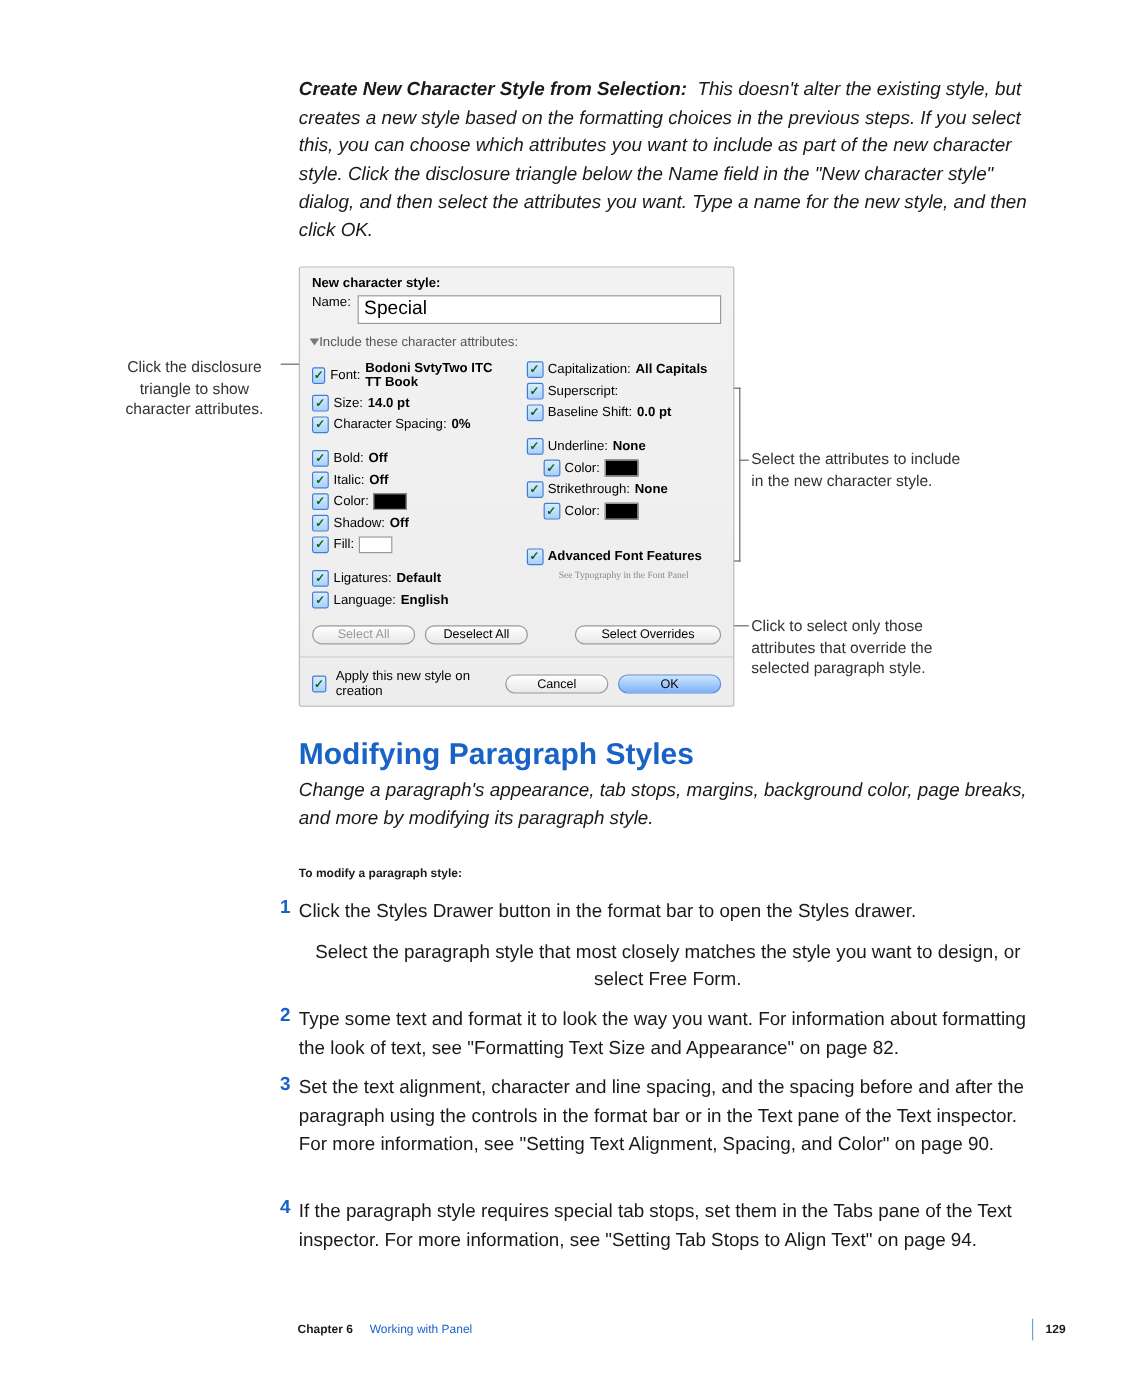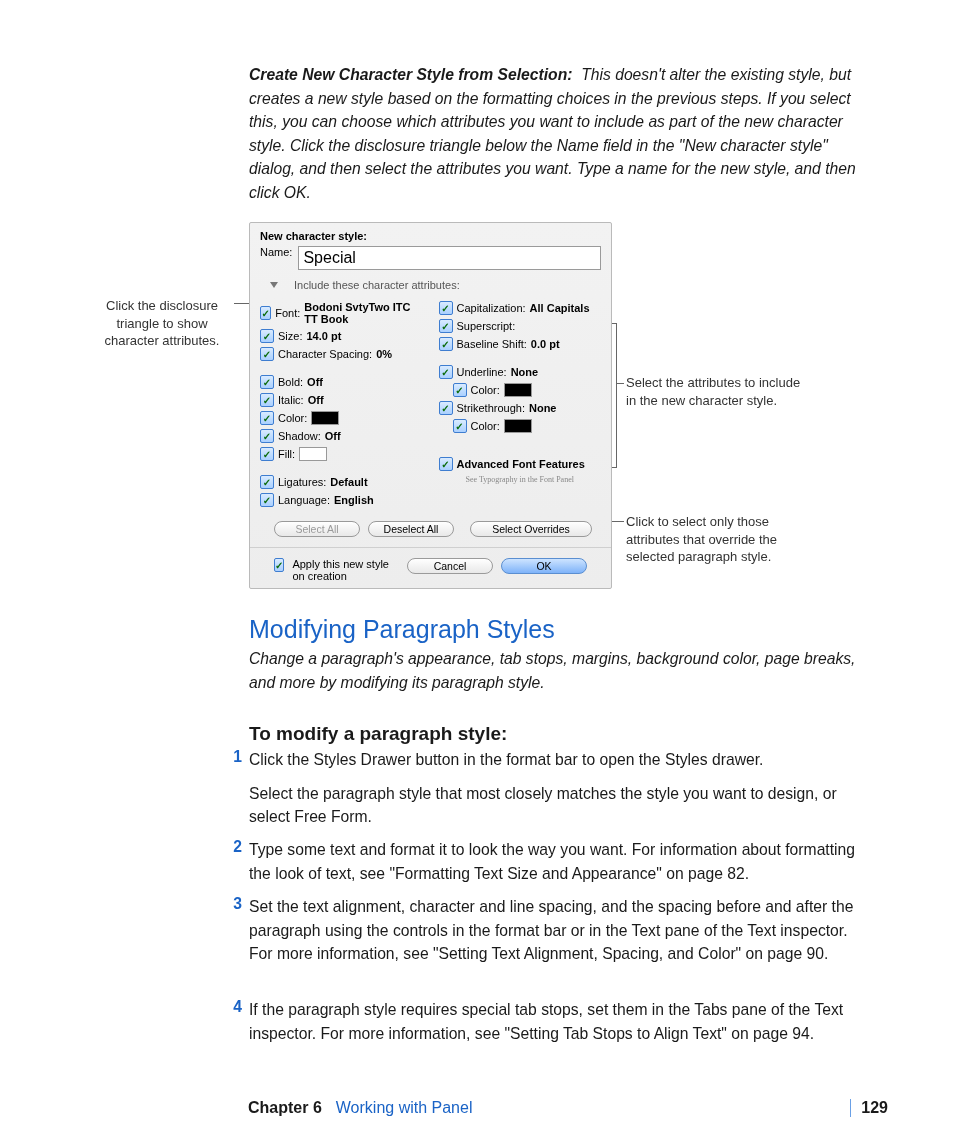--- a/index.html
+++ b/index.html
@@ -23,26 +23,26 @@
     font-size: 15.7px;
     line-height: 1.5;
     font-style: italic;
   }
   .body-text b { font-weight: 600; }
   .section-heading {
     position: absolute;
     left: 249px;
     font-size: 25px;
     color: #1a63c6;
-    font-weight: 400;
+    font-weight: 700;
   }
   .subhead {
     position: absolute;
     left: 249px;
-    font-size: 19px;
+    font-size: 10px;
     font-weight: 600;
   }
   .numlist {
     position: absolute;
     left: 224px;
     width: 640px;
   }
   .numlist .num {
     position: absolute;
     left: 0;
@@ -51,21 +51,21 @@
     color: #1a63c6;
     font-weight: 600;
     font-size: 15.7px;
   }
   .numlist .txt {
     margin-left: 25px;
     width: 615px;
     font-size: 15.7px;
     line-height: 1.5;
   }
-  .numlist .txt.p2 { margin-top: 10px; }
+  .numlist .txt.p2 { margin-top: 10px; text-align: center; }
   
   .dialog {
     position: absolute;
     left: 249px;
     top: 222px;
     width: 361px;
     background: linear-gradient(#f2f2f2,#ededed);
     border: 1px solid #bababa;
     border-radius: 2px;
     font-size: 11px;
@@ -87,22 +87,21 @@
     font-size: 16px;
     padding: 2px 4px;
     border: 1px solid #9a9a9a;
     background: #fff;
   }
   .disclosure-row {
     padding: 3px 10px 6px 8px;
     color: #555;
     display: flex;
     align-items: center;
-    gap: 16px;
-    margin-left: 12px;
+    gap: 0;
   }
   .tri-down {
     width: 0; height: 0;
     border-left: 4px solid transparent;
     border-right: 4px solid transparent;
     border-top: 6px solid #777;
   }
   .attr-grid {
     display: flex;
     padding: 4px 10px 8px;
@@ -125,23 +124,23 @@
     width: 26px; height: 12px;
     border: 1px solid #999;
     background: #000;
     display: inline-block;
   }
   .swatch.white { background: #fff; }
   .spacer { height: 6px; }
   .mini-note { font-size: 8px; color: #888; text-align: center; font-family: Liberation Serif, serif; }
   .btn-row {
     display: flex;
-    padding: 6px 24px;
+    padding: 6px 10px;
     gap: 8px;
-    align-items: flex-start;
+    align-items: center;
   }
   .pill {
     border: 1px solid #9a9a9a;
     border-radius: 10px;
     background: linear-gradient(#ffffff,#e8e8e8);
     padding: 1px 12px;
     font-size: 10.5px;
     text-align: center;
     min-width: 60px;
     cursor: default;
@@ -174,21 +173,21 @@
     width: 8px;
     border-right: 1px solid #666;
     border-top: 1px solid #666;
     border-bottom: 1px solid #666;
   }
   .footer {
     position: absolute;
     left: 248px;
     right: 66px;
     bottom: 28px;
-    font-size: 16px;
+    font-size: 10px;
     display: flex;
     align-items: center;
   }
   .footer .chap { font-weight: 600; }
   .footer .title { color: #1a63c6; margin-left: 14px; }
   .footer .sep { margin-left: auto; width: 1px; height: 18px; background: #6aa0e6; }
   .footer .pg { margin-left: 10px; font-weight: 600; }
 </style>
 </head>
 <body>

